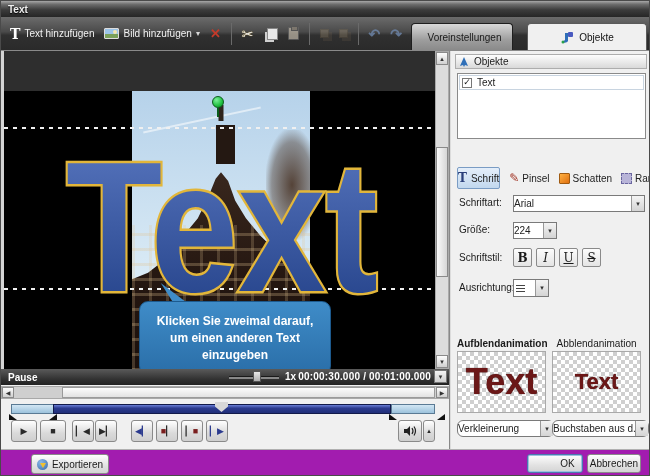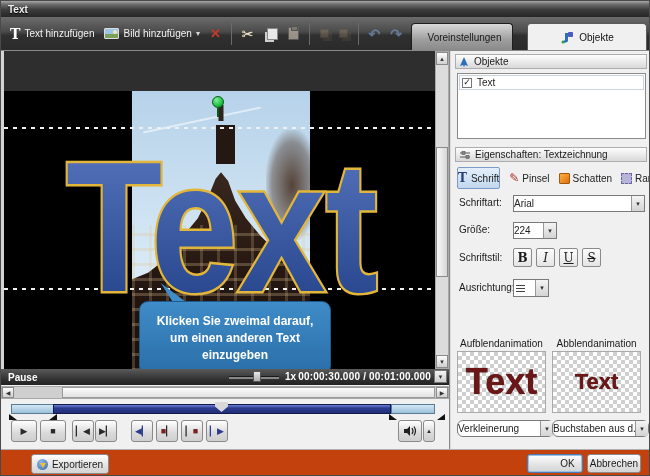--- a/index.html
+++ b/index.html
@@ -138,21 +138,21 @@
   .checker { position:absolute; top:300px; width:89px; height:62px; border:1px solid #aaa; background-color:#fff; overflow:hidden;
     background-image:linear-gradient(45deg,#cfcfcf 25%,transparent 25%,transparent 75%,#cfcfcf 75%),
                      linear-gradient(45deg,#cfcfcf 25%,transparent 25%,transparent 75%,#cfcfcf 75%);
     background-size:8px 8px; background-position:0 0,4px 4px;
     display:flex; align-items:center; justify-content:center; }
   .anim-text { font-weight:bold; color:#6b1717; text-shadow:0 0 1px #2a0808; white-space:nowrap; }
   .anim-text.lg { font-size:36px; } .anim-text.sm { font-size:22px; }
   .anim-combo { position:absolute; top:369px; width:97px;border-radius:6px; }
 
   
-  .bottom-bar { position:absolute; left:0; top:448px; width:650px; height:28px; background:#c2410c; border-top:1px solid #b0b0b0; }
+  .bottom-bar { position:absolute; left:0; top:448px; width:650px; height:28px; background:#a21caf; border-top:1px solid #b0b0b0; }
   .btn { position:absolute; background:linear-gradient(#fefefe,#e2e2e2 60%,#d4d4d4); border:1px solid #8a8a8a; border-radius:3px;
     font-size:10px; color:#1a1a1a; display:flex; align-items:center; justify-content:center; gap:4px; }
   .btn.focus { border-color:#4a7ab0; box-shadow:inset 0 0 0 1px #9cc0e0;padding-left:25px; }
   .ico-export { width:11px; height:11px; border-radius:50%; background:radial-gradient(circle at 35% 30%, #8ab8e8, #3a6aa8); position:relative; }
   .ico-export:after { content:""; position:absolute; left:3px; top:4px; width:0; height:0; border-left:3px solid transparent; border-right:3px solid transparent; border-top:5px solid #f0c030; }
 </style>
 </head>
 <body>
 
 <div id="window">
@@ -340,29 +340,20 @@
       <span>Objekte</span>
     </div>
 
     <div class="objects-list">
       <div class="obj-row">
         <span class="chk">✓</span>
         <span>Text</span>
       </div>
     </div>
 
-    <div class="sec-header" style="top:96px;">
-      <svg width="12" height="10" viewBox="0 0 12 10">
-        <line x1="1" y1="3" x2="11" y2="3" stroke="#555" stroke-width="1"></line>
-        <line x1="1" y1="7" x2="11" y2="7" stroke="#555" stroke-width="1"></line>
-        <rect x="3" y="1.5" width="3" height="3" fill="#888" stroke="#444" stroke-width=".5"></rect>
-        <rect x="7" y="5.5" width="3" height="3" fill="#888" stroke="#444" stroke-width=".5"></rect>
-      </svg>
-      <span>Eigenschaften: Textzeichnung</span>
-    </div>
 
     <div class="prop-tabs">
       <span class="ptab-active">
         <span class="ptab-T">T</span>
         <span>Schrift</span>
       </span>
       <span class="ptab">
         <span class="ico-brush">✎</span>
         <span>Pinsel</span>
       </span>
@@ -404,21 +395,21 @@
 
     <div class="frow" style="top:231px;">
       <span>Ausrichtung:</span>
     </div>
     <div class="combo" style="position:absolute; left:62px; top:228px; width:36px; height:18px;">
       <span class="align-ico"></span>
       <span class="cbt">▾</span>
     </div>
 
 
-    <div class="anim-label" style="left:6px;">Aufblendanimation</div>
+    <div class="anim-label" style="left:6px;font-weight:bold;">Aufblendanimation</div>
     <div class="anim-label" style="left:101px;">Abblendanimation</div>
 
     <div class="checker" style="left:6px;">
       <span class="anim-text lg">Text</span>
     </div>
     <div class="checker" style="left:101px;">
       <span class="anim-text sm">Text</span>
     </div>
 
     <div class="combo anim-combo" style="left:6px;">

